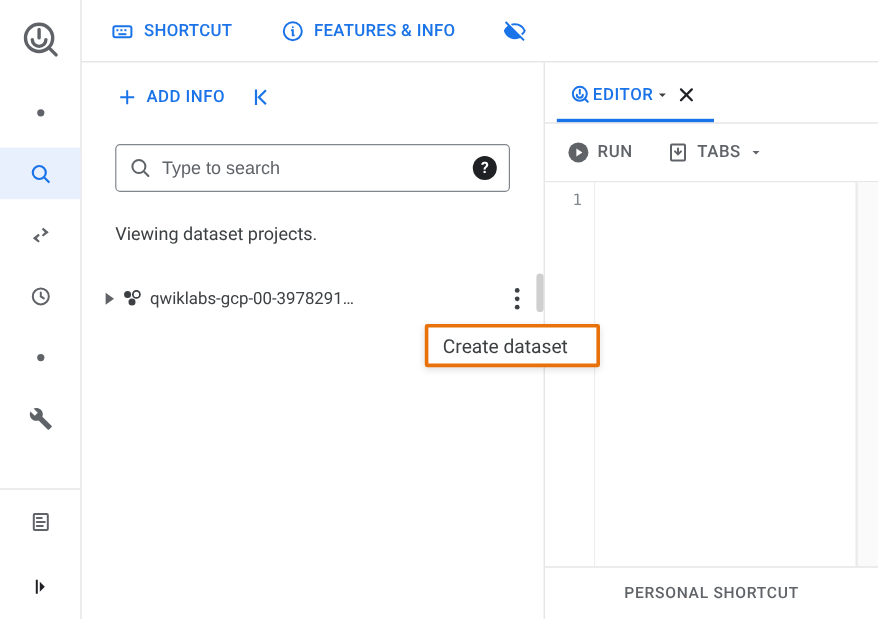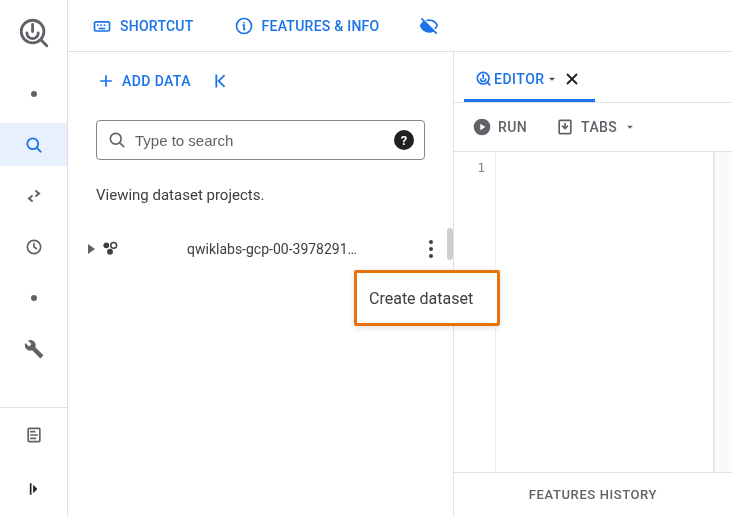--- a/index.html
+++ b/index.html
@@ -132,21 +132,20 @@
     font-size:15px;
     color:#3c4043;
   }
 
   .project-row {
     display:flex;
     align-items:center;
     padding: 20px 14px 6px 20px;
     gap:4px;
     position:relative;
-    text-align:center;
   }
   .tri {
     width:0; height:0;
     border-top:5px solid transparent;
     border-bottom:5px solid transparent;
     border-left:7px solid #5f6368;
     cursor:pointer;
   }
   .proj-name {
     flex:1;
@@ -173,21 +172,21 @@
     background:#cfcfcf;
     border-radius:3px;
   }
 
   
   .menu {
     position:absolute;
     left: 354px;
     top: 270px;
     width: 146px;
-    height: 56px;
+    height: 36px;
     background:#fff;
     border:3px solid #e8710a;
     border-radius:2px;
     display:flex;
     align-items:center;
     padding:0 12px;
     font-size:16px;
     color:#3c4043;
     cursor:pointer;
     box-shadow: 0 2px 6px rgba(0,0,0,0.12);
@@ -358,21 +357,21 @@
 
     <div class="body">
 
       <div class="explorer">
         <div class="explorer-header">
           <div class="explorer-header-right">
             <div class="add-data">
               <svg viewBox="0 0 24 24" width="20" height="20" fill="#1a73e8">
                   <path d="M11 5h2v6h6v2h-6v6h-2v-6H5v-2h6V5z"></path>
                 </svg>
-              <span>ADD DATA</span>
+              <span>ADD INFO</span>
             </div>
             <div class="collapse-btn">
               <svg viewBox="0 0 24 24" width="22" height="22" fill="#1a73e8">
                   <path d="M7 5h2v14H7V5zm10.7 1.3L12 12l5.7 5.7-1.4 1.4L9.2 12l7.1-7.1 1.4 1.4z"></path>
                 </svg>
             </div>
           </div>
         </div>
 
         <div class="search-wrap">
@@ -448,21 +447,21 @@
 
         <div class="editor-body">
           <div class="gutter">
             <div>1</div>
           </div>
           <div class="codearea"></div>
           <div class="rscroll"></div>
         </div>
 
         <div class="history">
-          <span>FEATURES HISTORY</span>
+          <span>PERSONAL SHORTCUT</span>
         </div>
       </div>
 
     </div>
   </div>
 </div>
 
 <div class="menu">
   <span>Create dataset</span>
 </div>

